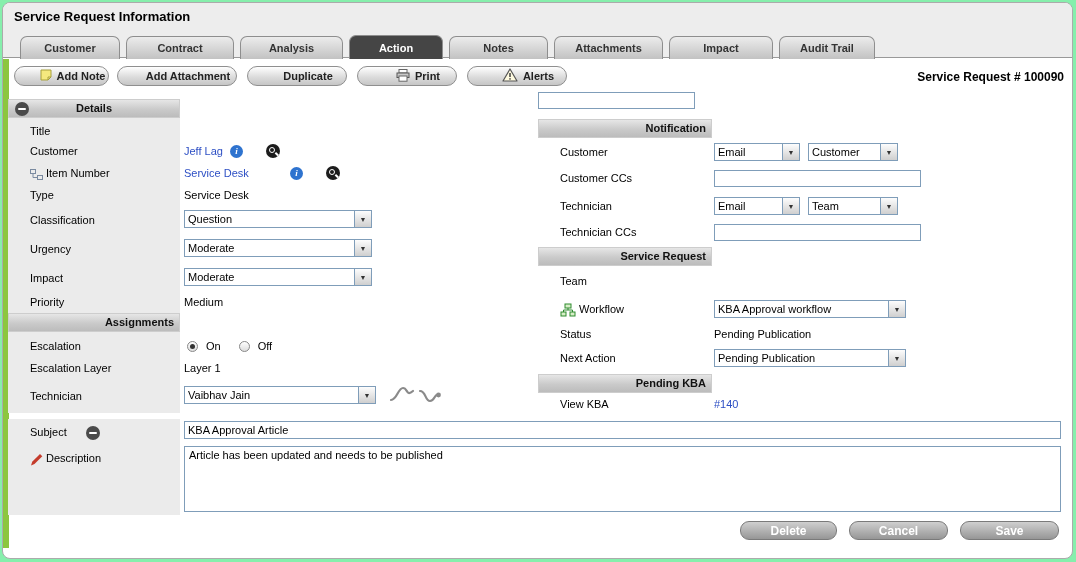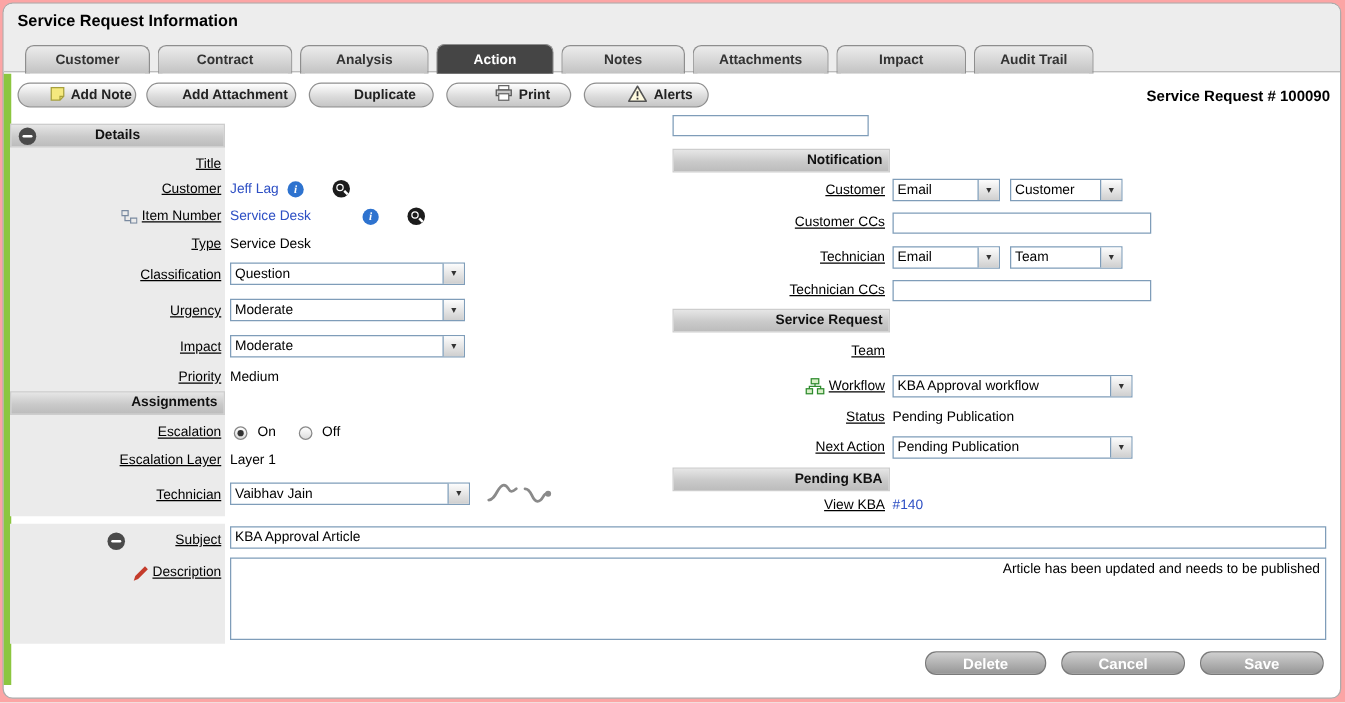--- a/index.html
+++ b/index.html
@@ -1,31 +1,31 @@
 <!DOCTYPE html>
 <html><head>
 <meta charset="utf-8">
 <style>
   html,body{margin:0;padding:0;}
   body{background:#e2e2e2;font-family:"Liberation Sans",sans-serif;}
-  #screen{position:relative;width:1076px;height:562px;background:#fca5a5;overflow:hidden;}
+  #screen{position:relative;width:1076px;height:562px;background:#86efac;overflow:hidden;}
   .panel{position:absolute;left:2px;top:2px;width:1071px;height:557px;background:#fff;border:1px solid #ababab;border-radius:8px;box-sizing:border-box;}
   .top-bg{position:absolute;left:3px;top:3px;width:1069px;height:55px;background:#ededed;border-radius:7px 7px 0 0;border-bottom:1px solid #999;box-sizing:border-box;}
   .green{position:absolute;left:3px;top:59px;width:6px;height:489px;background:#8CC63F;}
   .page-title{position:absolute;left:14px;top:9px;font-size:13px;font-weight:bold;color:#000;}
   .tabs{position:absolute;left:20px;top:35px;display:flex;gap:6px;align-items:flex-end;height:24px;}
   .tab{height:23px;line-height:23px;text-align:center;font-size:11px;font-weight:bold;color:#333;background:linear-gradient(#ececec,#c2c2c2);border:1px solid #8e8e8e;border-bottom:none;border-radius:7px 7px 0 0;box-sizing:border-box;cursor:pointer;}
   .tab.active{background:#454545;color:#fff;height:24px;line-height:24px;}
   .tbtn{position:absolute;height:20px;border-radius:10px;border:1px solid #8f8f8f;background:linear-gradient(#ffffff,#dcdcdc 55%,#c6c6c6);font-weight:bold;font-size:11px;color:#222;display:flex;align-items:center;justify-content:center;gap:5px;cursor:pointer;box-sizing:border-box;padding-left:22px;}
   .req-num{position:absolute;text-align:right;font-weight:bold;font-size:12px;color:#000;}
   .lblcol{position:absolute;background:#ebebeb;}
   .sect{position:absolute;height:19px;box-sizing:border-box;background:linear-gradient(#e6e6e6,#cacaca 55%,#bcbcbc);border:1px solid #cdcdcd;font-weight:bold;font-size:11px;line-height:17px;color:#111;}
   .sect-center{text-align:center;}
   .sect-right{text-align:right;padding-right:5px;}
-  .lbl{position:absolute;font-size:11px;line-height:14px;height:14px;text-align:right;color:#000;white-space:nowrap;text-decoration:underline;}
+  .lbl{position:absolute;font-size:11px;line-height:14px;height:14px;text-align:left;color:#000;white-space:nowrap;}
   .lbl svg{vertical-align:middle;margin-right:3px;}
   .val{position:absolute;font-size:11px;line-height:14px;height:14px;color:#000;white-space:nowrap;}
   .link{color:#2d4fc4;cursor:pointer;}
   .tin{position:absolute;height:17px;border:1px solid #7f9db9;font-family:"Liberation Sans",sans-serif;font-size:11px;padding:0 3px;background:#fff;box-sizing:border-box;}
   .tarea{position:absolute;border:1px solid #7f9db9;font-family:"Liberation Sans",sans-serif;font-size:11px;padding:2px 4px;resize:none;background:#fff;box-sizing:border-box;}
   .dd{position:absolute;height:18px;border:1px solid #7f9db9;background:#fff;display:flex;align-items:stretch;box-sizing:border-box;font-size:11px;cursor:pointer;}
   .dd-txt{flex:1;padding:0 3px;line-height:16px;overflow:hidden;white-space:nowrap;}
   .dd-btn{width:16px;border-left:1px solid #7f9db9;background:linear-gradient(#fdfdfd,#cfcfcf);display:flex;align-items:center;justify-content:center;}
   .dd-btn::after{content:"▼";font-size:7px;color:#333;}
   .fbtn{position:absolute;height:19px;border-radius:9px;border:1px solid #7a7a7a;background:linear-gradient(#cfcfcf,#969696);color:#fff;font-weight:bold;font-size:12px;display:flex;align-items:center;justify-content:center;cursor:pointer;box-sizing:border-box;}
@@ -183,21 +183,21 @@
   
   <span class="collapse-icon abs" style="left:14px;top:426px"></span>
   <div class="lbl" style="left:30px;top:425px;width:147px">Subject</div>
   <input class="tin" style="left: 184px; top: 421px; width: 877px; height: 18px;" value="KBA Approval Article">
 
   <div class="lbl" style="left:30px;top:451px;width:147px">
     <svg width="13" height="13" viewBox="0 0 13 13">
         <path d="M1 12.5 L2.2 8.8 L10 1 L12.3 3.3 L4.5 11.1 Z" fill="#c43b2b"></path>
       </svg><span>Description</span>
   </div>
-  <textarea class="tarea" style="left: 184px; top: 446px; width: 877px; height: 66px; text-align: right;">Article has been updated and needs to be published</textarea>
+  <textarea class="tarea" style="left: 184px; top: 446px; width: 877px; height: 66px;">Article has been updated and needs to be published</textarea>
 
   
   <input class="tin" style="left: 538px; top: 92px; width: 157px;" value="">
 
   <div class="sect sect-right" style="left:538px;top:119px;width:174px">
     <span>Notification</span>
   </div>
 
   <div class="lbl" style="left:560px;top:145px;width:148px">Customer</div>
   <div class="dd" style="left:714px;top:143px;width:86px">

